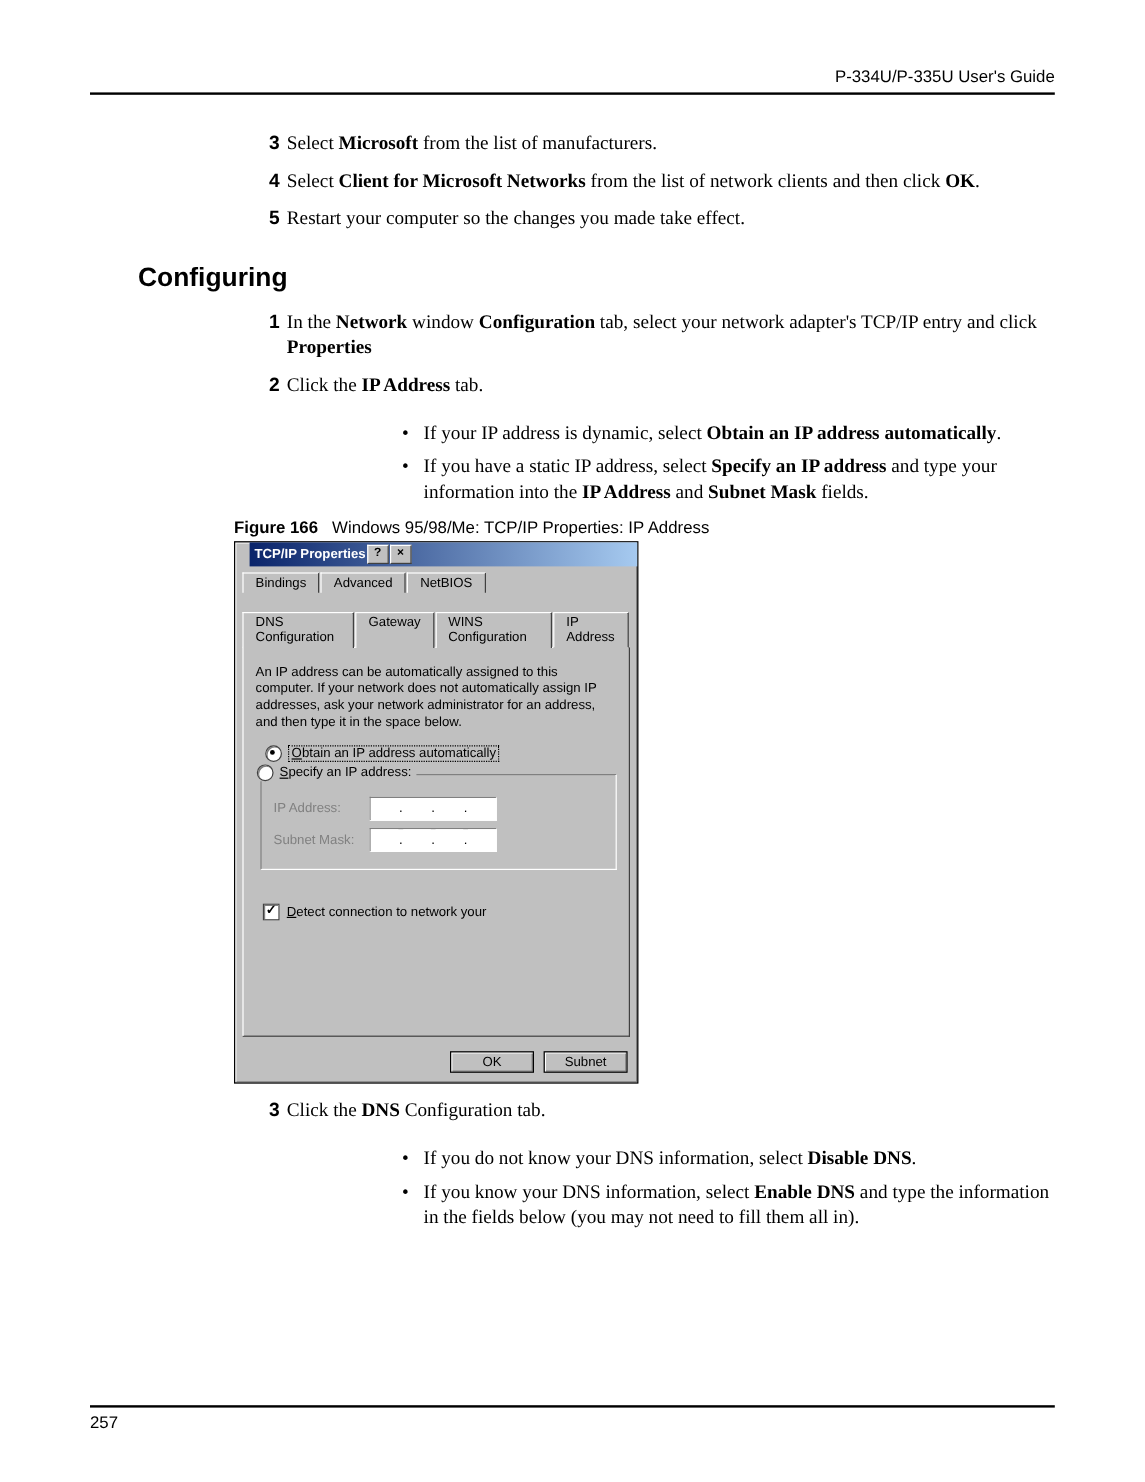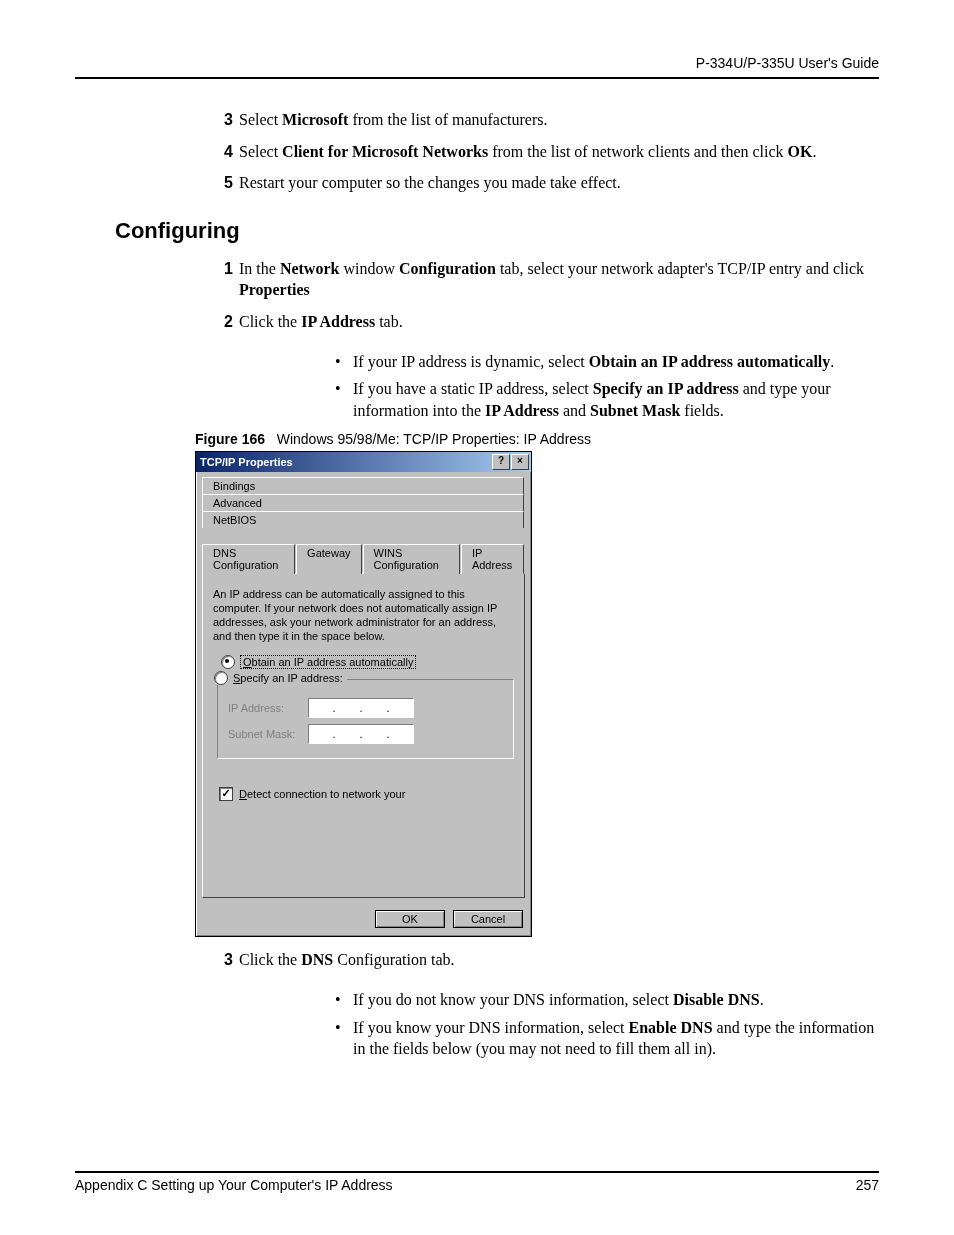--- a/index.html
+++ b/index.html
@@ -77,22 +77,22 @@
     font-size: 11px;
     color: #000;
     box-shadow: 1px 1px 0 #fff inset, -1px -1px 0 #808080 inset;
   }
   .titlebar {
     background: linear-gradient(to right, #0a246a, #a6caf0);
     color: #fff;
     font-weight: bold;
     padding: 2px 2px 2px 4px;
     display: flex;
-    justify-content: space-between;
     align-items: center;
+    margin-left: 12px;
   }
   .titlebar .tbtns { display: flex; gap: 0; }
   .tbtn {
     width: 16px; height: 14px;
     background: #c0c0c0;
     border: 1px solid #fff;
     border-right-color: #404040;
     border-bottom-color: #404040;
     text-align: center;
     font-family: Arial;
@@ -100,21 +100,20 @@
     font-weight: bold;
     color: #000;
     line-height: 12px;
     margin-left: 1px;
   }
   .tabstrip {
     display: flex;
     flex-wrap: wrap;
     padding: 4px 6px 0 6px;
     font-size: 11px;
-    flex-direction: column;
   }
   .tab {
     background: #c0c0c0;
     border: 1px solid #fff;
     border-bottom: none;
     border-right-color: #404040;
     padding: 2px 10px;
     margin-right: 1px;
     position: relative;
     top: 1px;
@@ -392,21 +391,21 @@
       </div>
 
       <div class="check-row">
         <div class="chk">✓</div>
         <span><span class="u">D</span><span id="detect-tail">etect connection to network your</span></span>
       </div>
     </div>
 
     <div class="btnrow">
       <div class="winbtn">OK</div>
-      <div class="winbtn">Cancel</div>
+      <div class="winbtn">Subnet</div>
     </div>
   </div>
 
   <div class="ol-steps" style="margin-top:12px;">
     <div class="step">
       <div class="step-num">3</div>
       <div class="step-text">
         <span>Click the </span><b>DNS</b><span> Configuration tab.</span>
       </div>
     </div>
@@ -421,17 +420,16 @@
     </div>
     <div class="bul">
       <div class="dot">•</div>
       <div class="btxt">
         <span>If you know your DNS information, select </span><b>Enable DNS</b><span> and type the information in the fields below (you may not need to fill them all in).</span>
       </div>
     </div>
   </div>
 
   <div class="footer">
-    <span>Appendix C Setting up Your Computer's IP Address</span>
     <span>257</span>
   </div>
 
 </div>
 
 </body></html>

